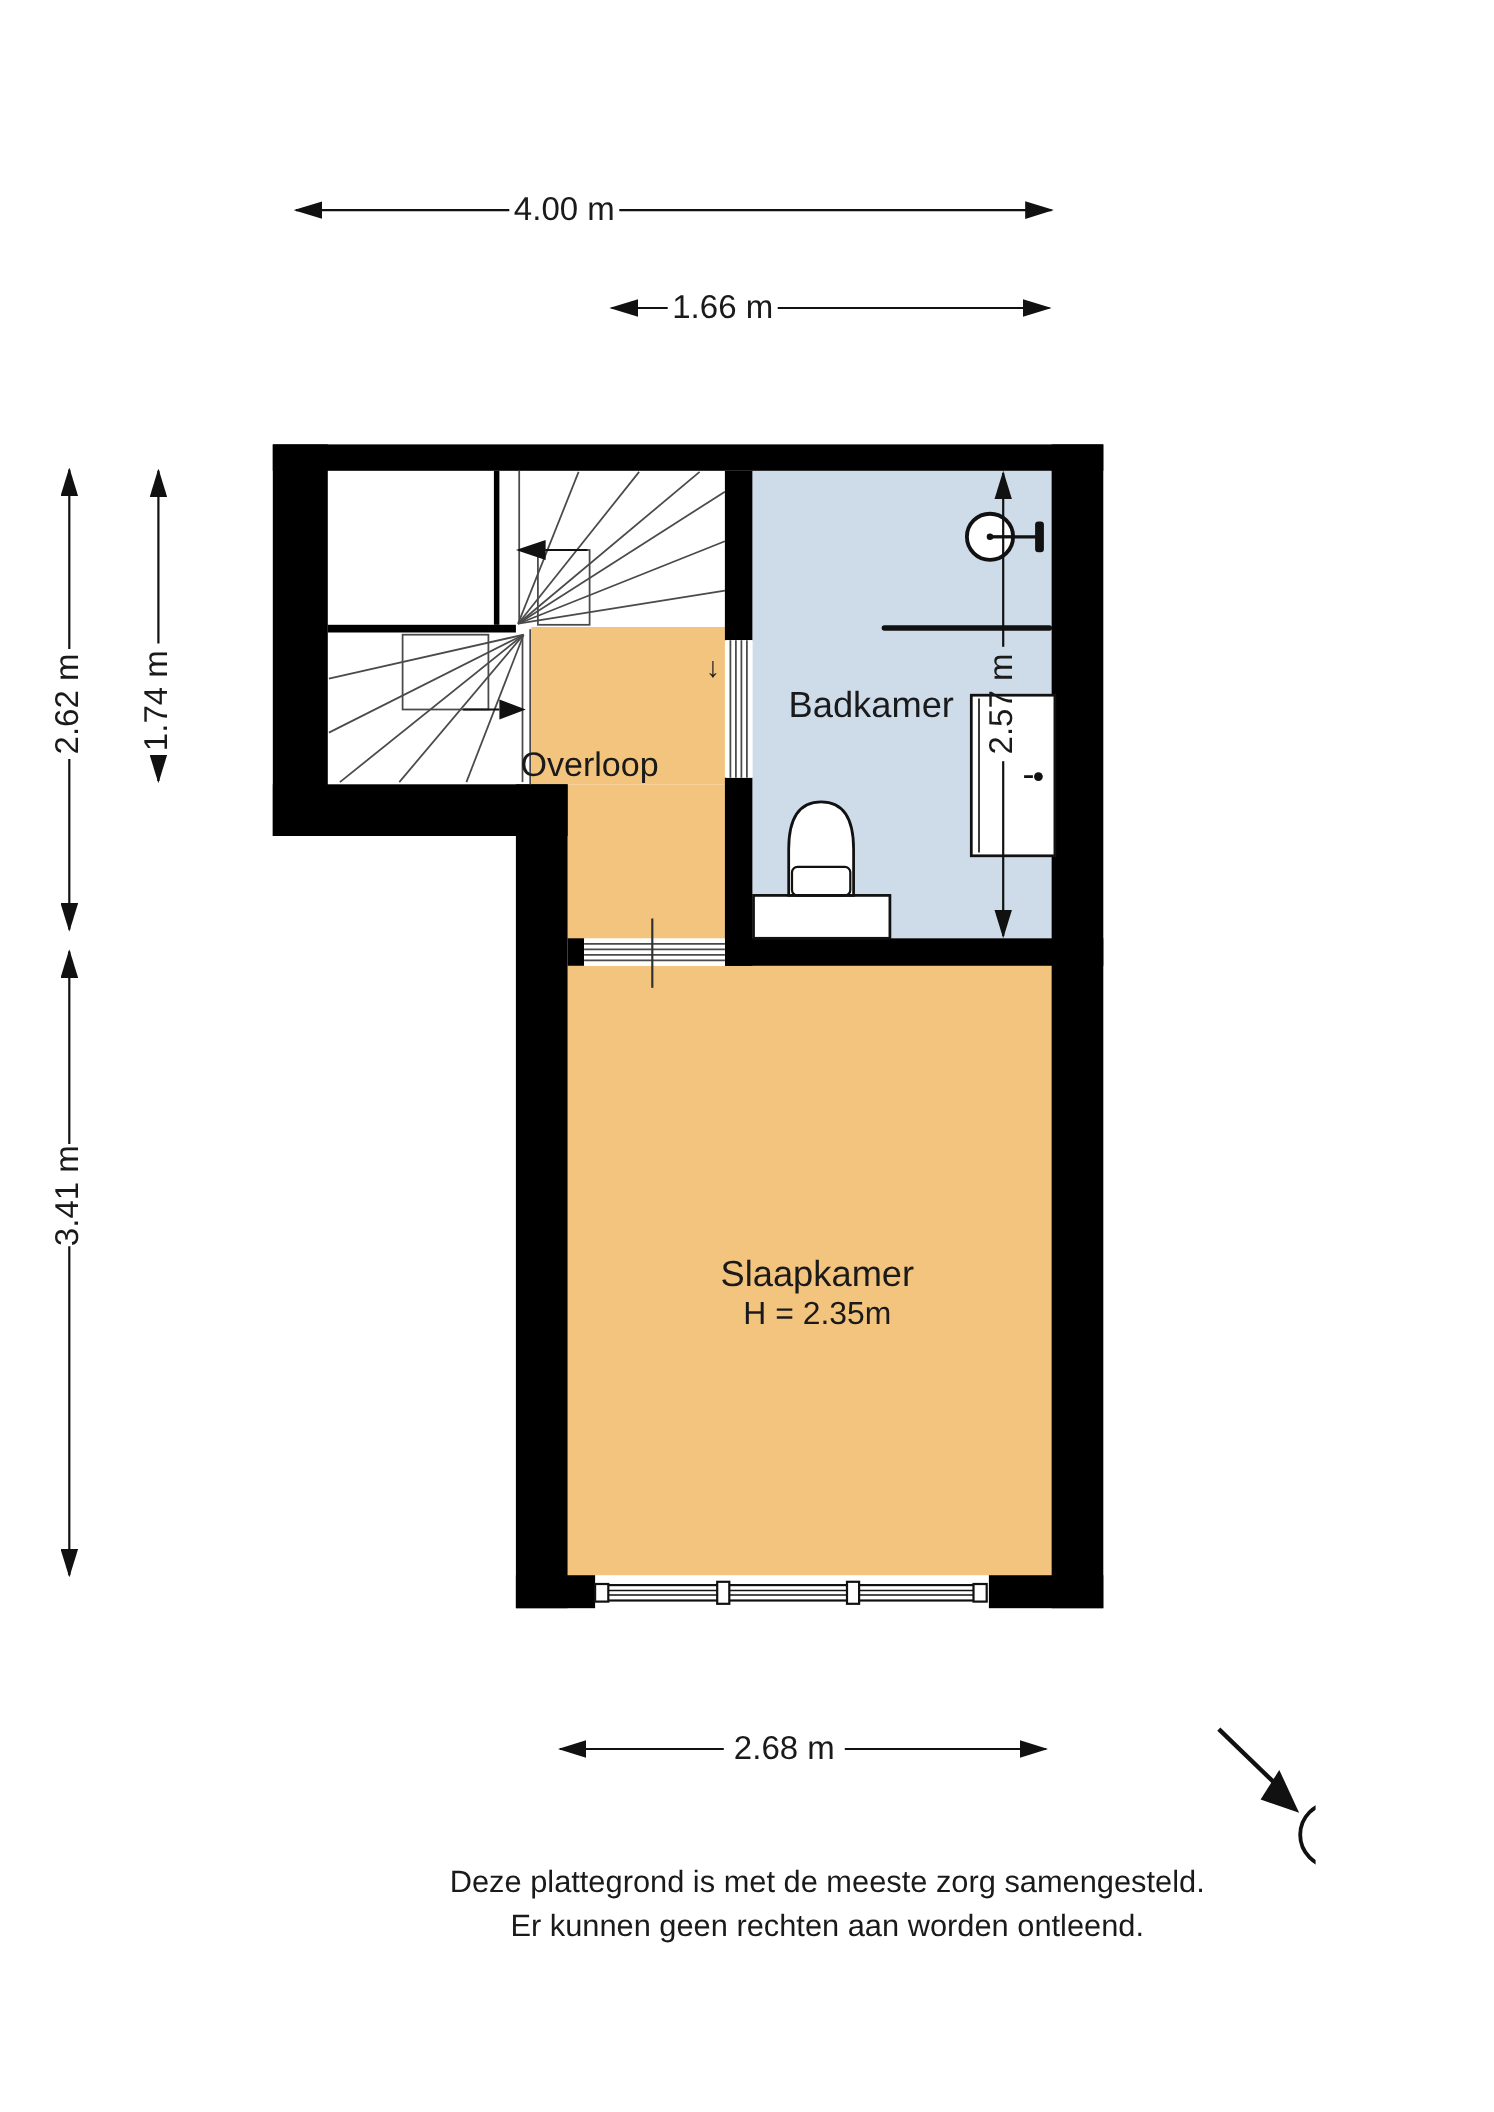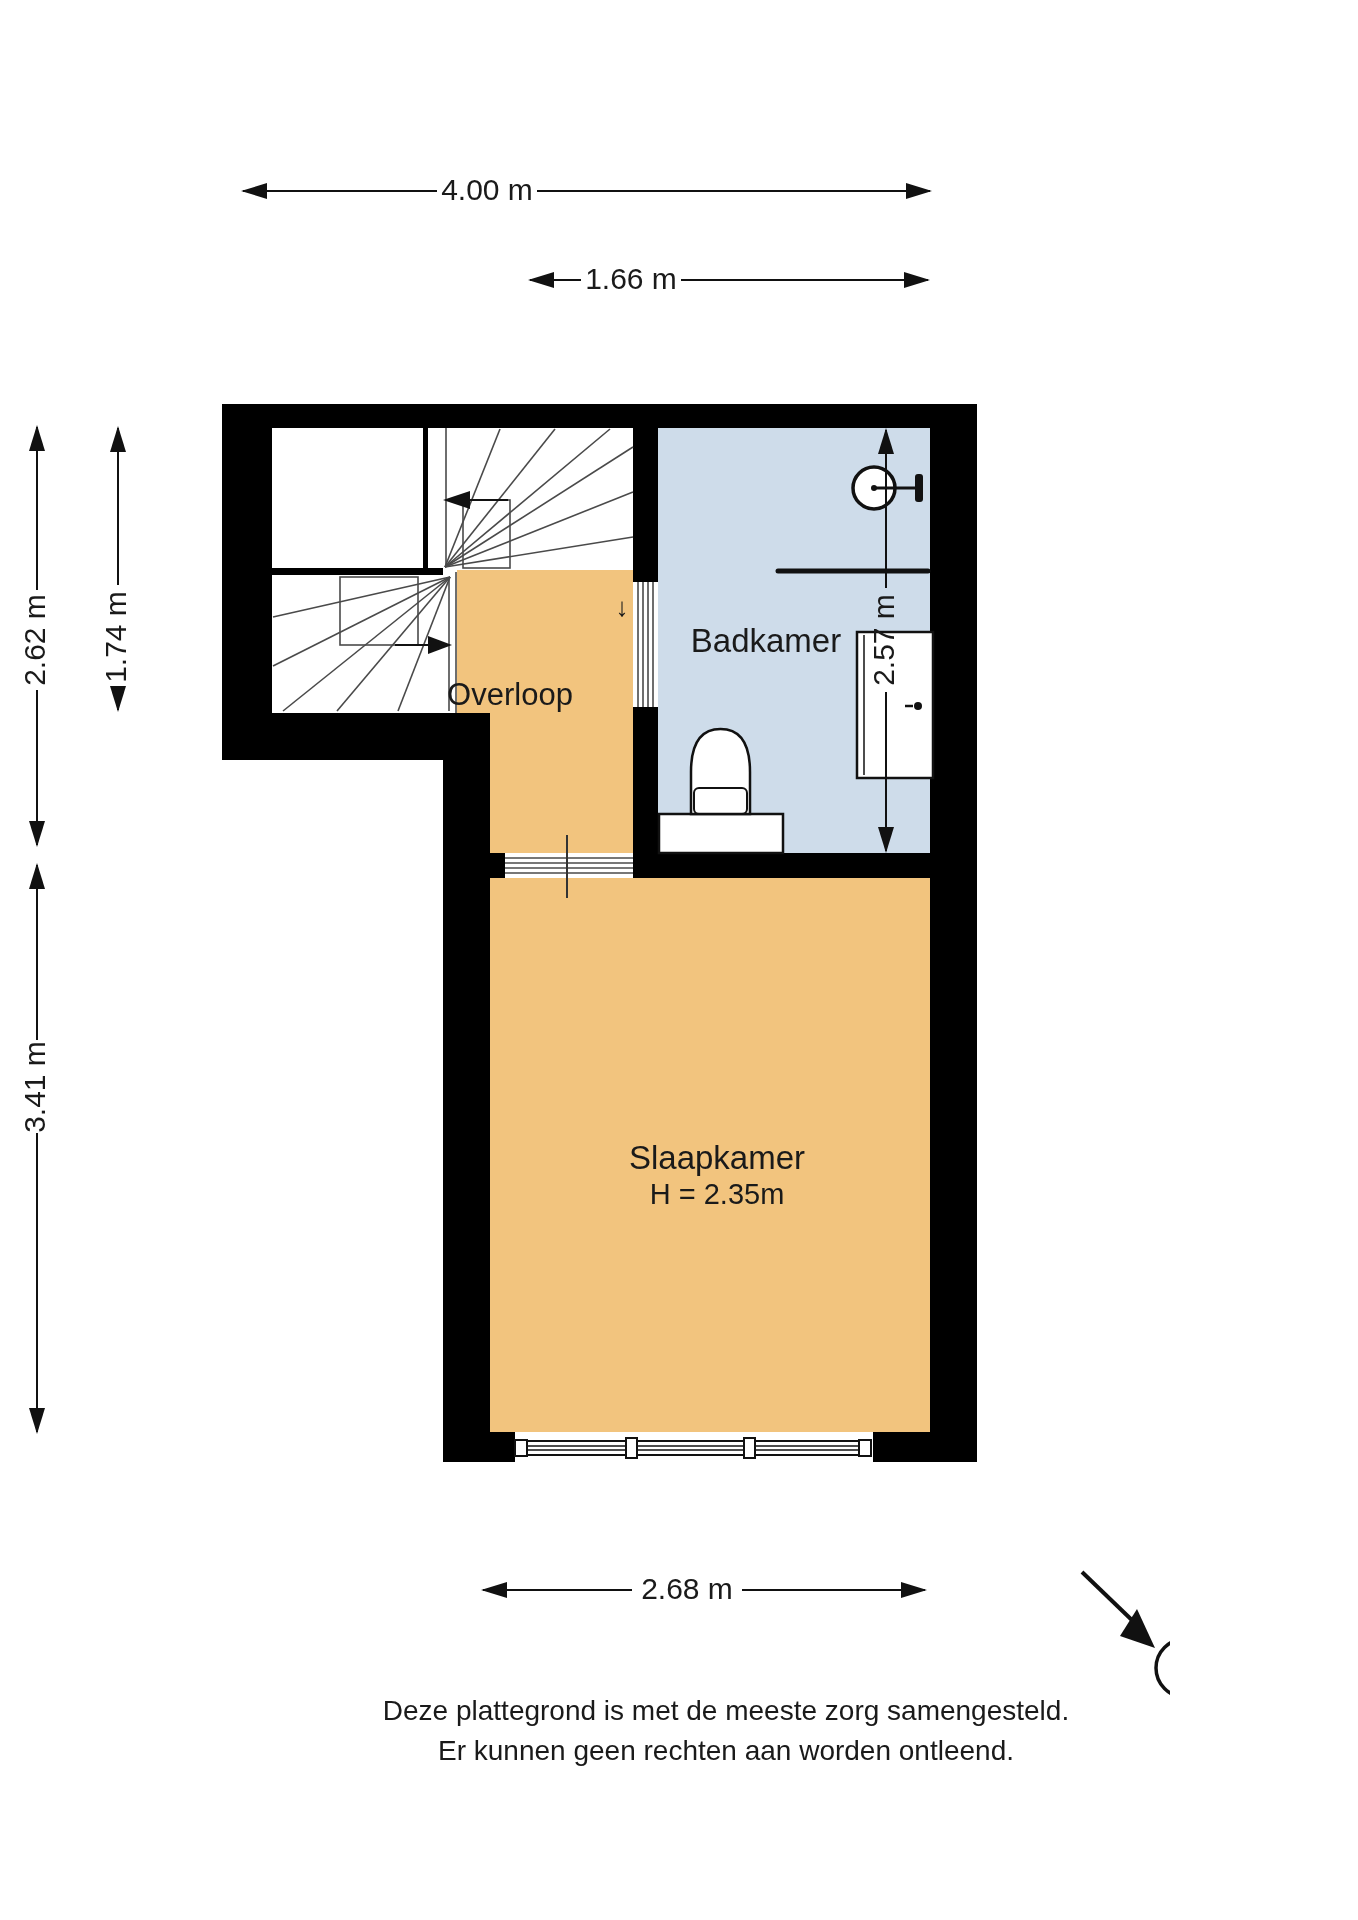--- a/index.html
+++ b/index.html
@@ -1,17 +1,17 @@
 <!DOCTYPE html>
 <html><head>
 <meta charset="utf-8">
 <style>
   html,body{margin:0;padding:0;background:#ffffff;}
   #stage{position:relative;width:1170px;height:1920px;background:#ffffff;overflow:hidden;
-         font-family:"Liberation Sans", sans-serif;}
+         font-family:"Liberation Sans", sans-serif;margin-left:26px;}
   svg{position:absolute;left:0;top:0;}
   text{fill:#1a1a1a;font-family:"Liberation Sans", sans-serif;}
   .dim-text{font-size:30px;}
   .room-label{font-size:33px;}
   .room-sub{font-size:29px;}
   .disclaimer{font-size:28px;}
   .north-n{font-size:34px;font-weight:bold;}
   .wall{fill:#000000;}
   .thinline{stroke:#4a4a4a;stroke-width:1.6;fill:none;}
   .fixture{fill:#ffffff;stroke:#111111;stroke-width:2.5;}

